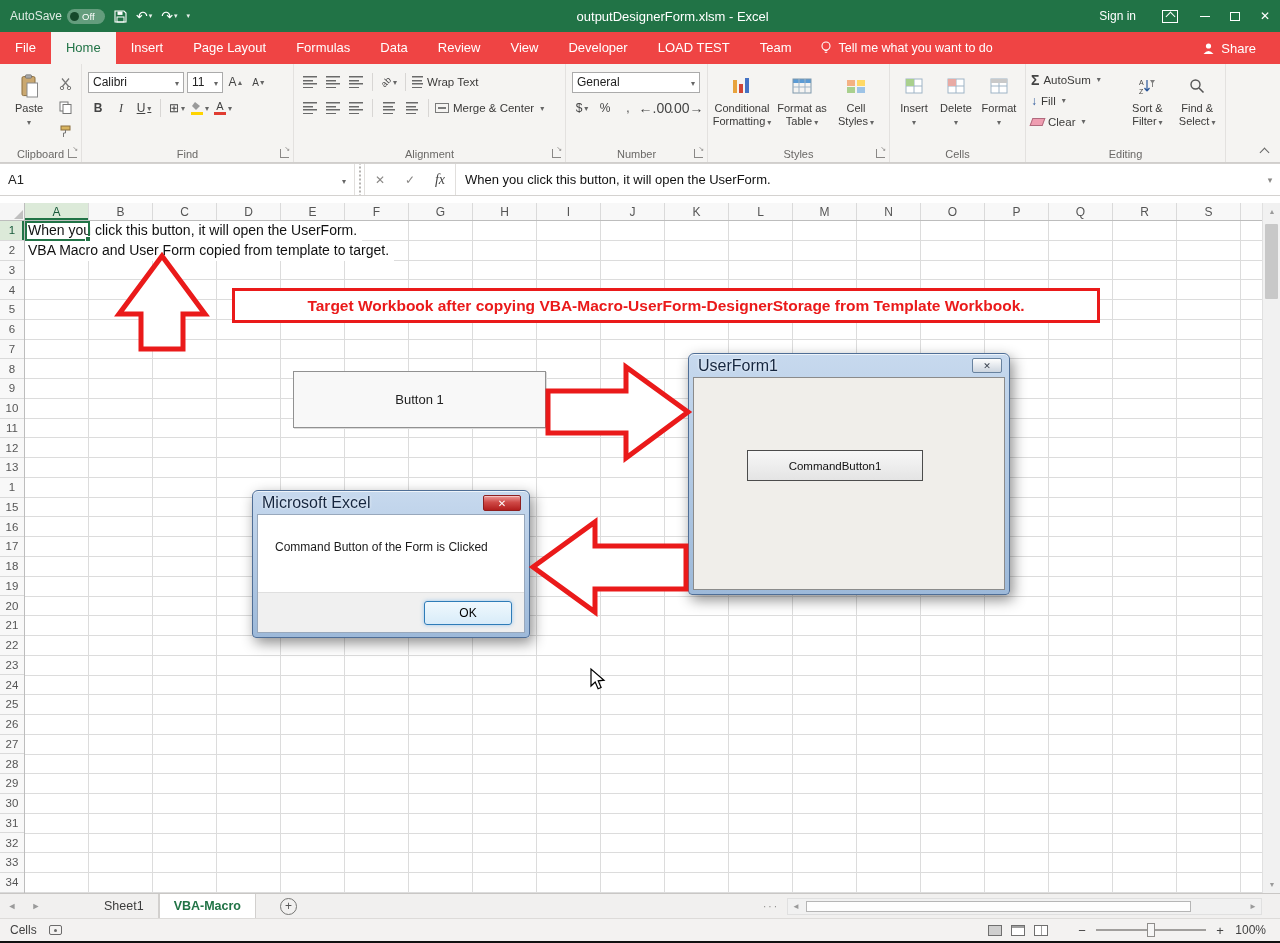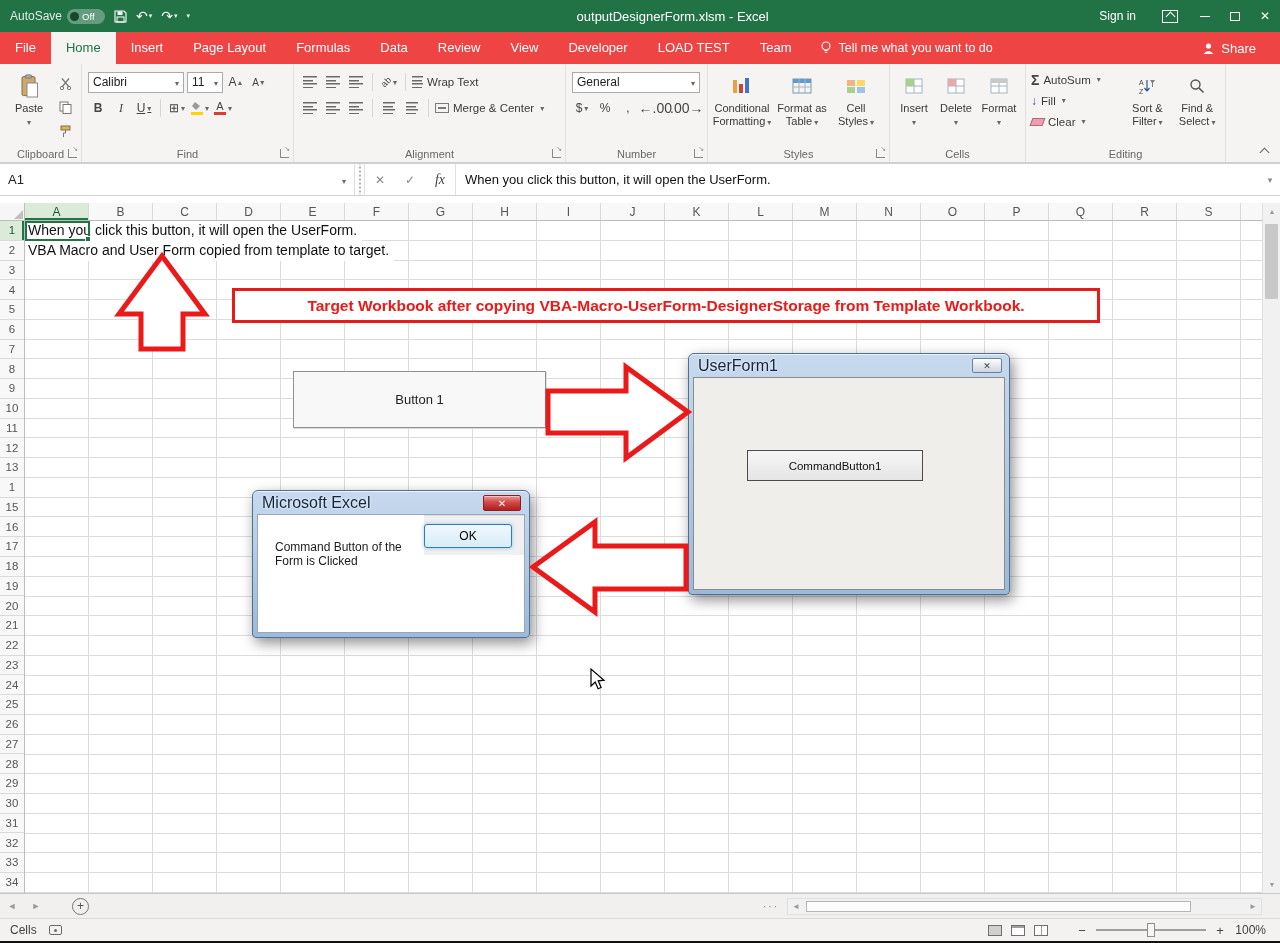--- a/index.html
+++ b/index.html
@@ -94,21 +94,21 @@
   .banner{position:absolute;left:232px;top:288px;width:868px;height:35px;background:#fff;border:3px solid #ea1a1a;color:#ea1a1a;font-weight:bold;font-size:15.5px;display:flex;align-items:center;justify-content:center;z-index:4;white-space:nowrap;}
   .sheetbtn{position:absolute;left:293px;top:371px;width:253px;height:57px;background:#f8f8f8;border:1px solid #919191;box-shadow:1px 1px 0 #dcdcdc;display:flex;align-items:center;justify-content:center;font-size:13px;color:#222;z-index:4;}
   .win7{position:absolute;border-radius:6px 6px 4px 4px;background:linear-gradient(#c7d9ee,#9db9d9);border:1px solid #4f6e96;box-shadow:3px 5px 14px rgba(0,0,0,.45),inset 0 1px 0 rgba(255,255,255,.7);}
   .userform{left:688px;top:353px;width:322px;height:242px;z-index:5;}
   .msgbox{left:252px;top:490px;width:278px;height:148px;z-index:6;}
   .wtitle{height:23px;display:flex;align-items:center;padding:0 9px;font-size:16px;color:#15263f;text-shadow:0 0 3px #fff;}
   .uf-close{position:absolute;top:4px;right:7px;width:30px;height:15px;border-radius:2px;background:linear-gradient(#fdfdfd,#cdd5df);border:1px solid #68829f;color:#39414d;font-size:9px;display:flex;align-items:center;justify-content:center;}
   .mb-close{position:absolute;top:4px;right:8px;width:38px;height:16px;border-radius:2px;background:linear-gradient(#ee9a98,#cf4a47 45%,#b21e1d);border:1px solid #8e1f1f;color:#fff;font-size:10px;display:flex;align-items:center;justify-content:center;box-shadow:inset 0 1px 0 rgba(255,255,255,.45);}
   .uf-client{position:absolute;left:4px;right:4px;top:23px;bottom:4px;background:#f0eeea;border:1px solid #8b8b8b;}
   .uf-btn{position:absolute;left:53px;top:72px;width:176px;height:31px;background:linear-gradient(#f7f7f7,#e4e4e4);border:1px solid #4c4c4c;display:flex;align-items:center;justify-content:center;font-size:11.5px;color:#111;}
-  .mb-client{position:absolute;left:4px;right:4px;top:23px;bottom:4px;background:#fff;border:1px solid #98a8bc;display:flex;flex-direction:row;}
+  .mb-client{position:absolute;left:4px;right:4px;top:23px;bottom:4px;background:#fff;border:1px solid #98a8bc;display:flex;flex-direction:column;}
   .mb-msg{flex:1;padding:25px 0 0 17px;font-size:12px;color:#1b1b1b;}
   .mb-footer{height:40px;background:#f0f0f0;border-top:1px solid #dfdfdf;display:flex;align-items:center;justify-content:flex-end;padding-right:12px;}
   .mb-ok{width:88px;height:24px;background:linear-gradient(#f0f8fd,#d8ecf9);border:1px solid #2e7cb8;border-radius:3px;box-shadow:0 0 4px rgba(80,160,230,.55);font-size:12px;display:flex;align-items:center;justify-content:center;color:#000;}
   .annot-svg{position:absolute;left:0;top:0;width:1280px;height:943px;z-index:7;pointer-events:none;}
 
   
   .vscroll{position:absolute;left:1262px;top:203px;width:18px;height:690px;background:#f1f1f1;border-left:1px solid #e0e0e0;}
   .vs-up,.vs-down{position:absolute;left:0;width:18px;height:17px;display:flex;align-items:center;justify-content:center;color:#9a9a9a;font-size:7px;}
   .vs-up{top:0;} .vs-down{bottom:0;}
   .vs-thumb{position:absolute;left:2px;top:21px;width:13px;height:75px;background:#c8c8c8;border-radius:1px;}
@@ -630,20 +630,24 @@
 
   <div class="vscroll">
     <span class="vs-up">▲</span>
     <span class="vs-thumb"></span>
     <span class="vs-down">▼</span>
   </div>
 
   <div class="sheetbar">
     <span class="snav">◄</span>
     <span class="snav">►</span>
+    <div style="display:flex;align-items:stretch;">
+        <div class="stab">Sheet1</div>
+        <div class="stab active">VBA-Macro</div>
+      </div>
     <span class="newsheet">+</span>
     <span class="splitter">···</span>
     <div class="hscroll">
       <span class="hs-btn">◄</span>
       <span class="hs-track">
           <span class="hs-thumb"></span>
         </span>
       <span class="hs-btn">►</span>
     </div>
   </div>

